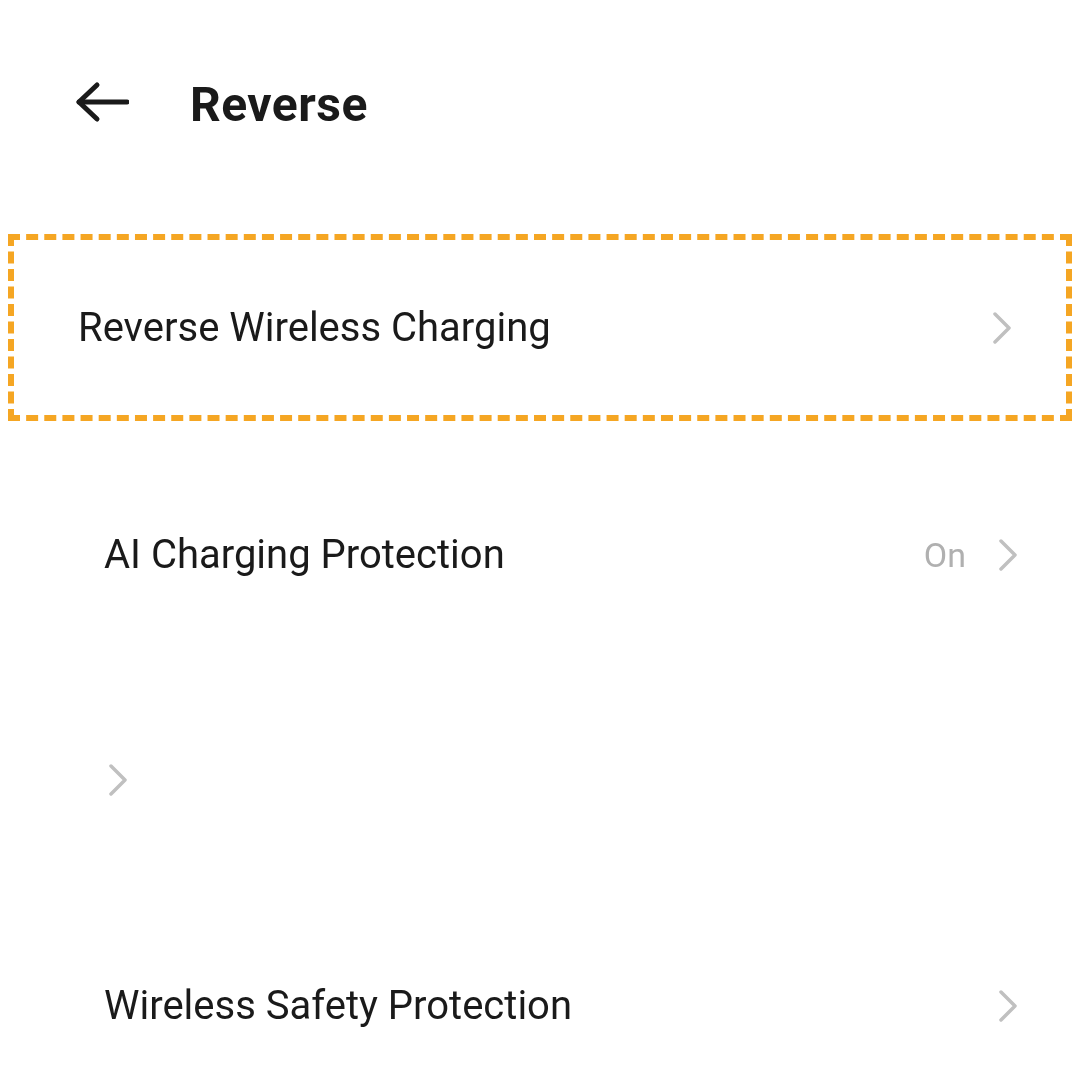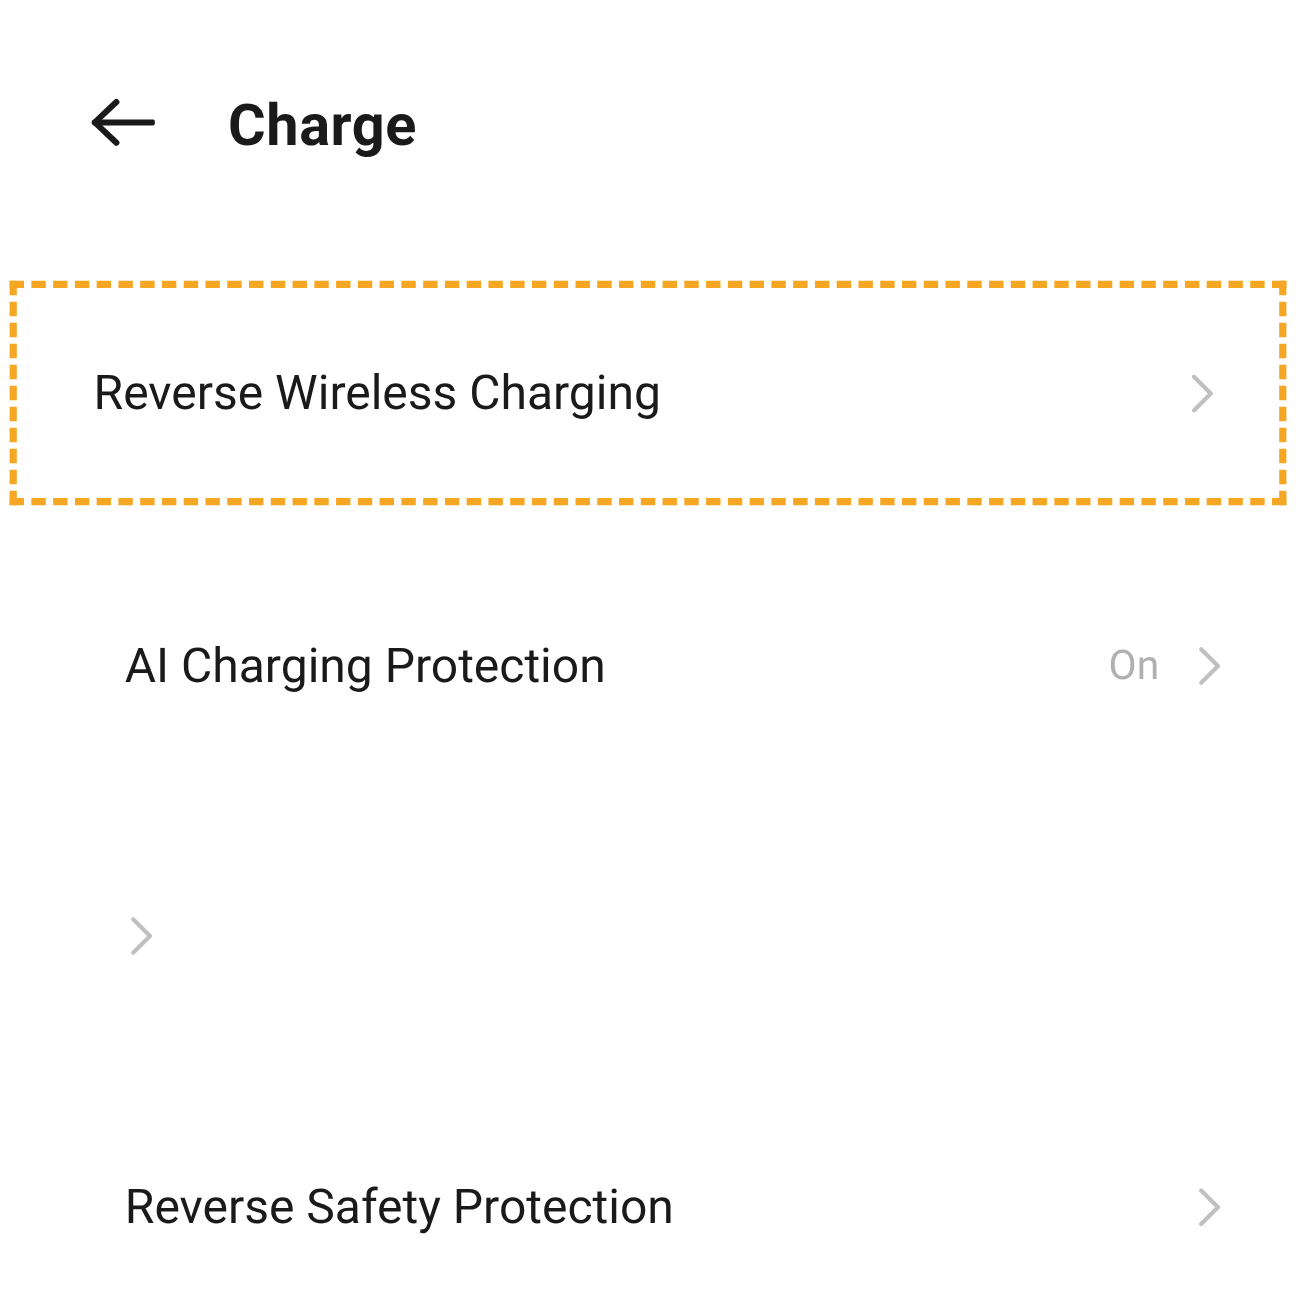--- a/index.html
+++ b/index.html
@@ -105,21 +105,21 @@
 
 <div class="header">
   <div class="back-icon">
     <span>
       <svg viewBox="0 0 54 42" fill="none" stroke="#1a1a1a" stroke-width="5" stroke-linecap="round" stroke-linejoin="round">
         <line x1="4" y1="21" x2="52" y2="21"></line>
         <polyline points="22,4 4,21 22,38"></polyline>
       </svg>
     </span>
   </div>
-  <h1 class="page-title">Charge</h1>
+  <h1 class="page-title">Reverse</h1>
 </div>
 
 <div class="settings-list">
 
   <div class="settings-item highlighted">
     <span class="item-label">Reverse Wireless Charging</span>
     <div class="item-right">
       <span class="chevron-icon">
         <svg viewBox="0 0 18 32" fill="none" stroke="#c0c0c0" stroke-width="3.5" stroke-linecap="round" stroke-linejoin="round">
           <polyline points="2,2 16,16 2,30"></polyline>
@@ -150,21 +150,21 @@
         <svg viewBox="0 0 18 32" fill="none" stroke="#c0c0c0" stroke-width="3.5" stroke-linecap="round" stroke-linejoin="round">
           <polyline points="2,2 16,16 2,30"></polyline>
         </svg>
       </span>
     </div>
   </div>
 
   <div class="spacer"></div>
 
   <div class="settings-item">
-    <span class="item-label">Reverse Safety Protection</span>
+    <span class="item-label">Wireless Safety Protection</span>
     <div class="item-right">
       <span class="chevron-icon">
         <svg viewBox="0 0 18 32" fill="none" stroke="#c0c0c0" stroke-width="3.5" stroke-linecap="round" stroke-linejoin="round">
           <polyline points="2,2 16,16 2,30"></polyline>
         </svg>
       </span>
     </div>
   </div>
 
 </div>

